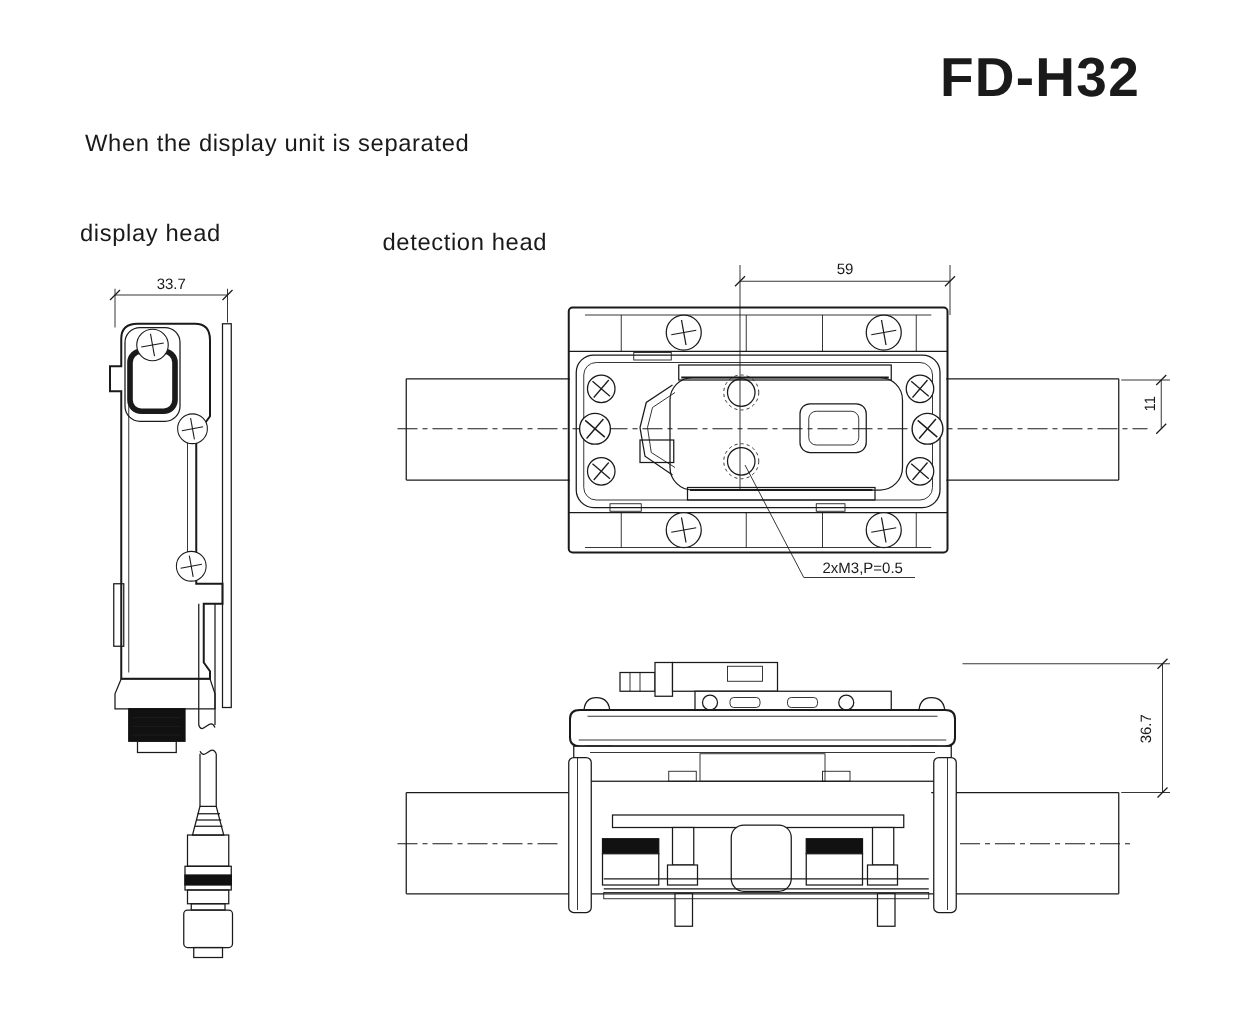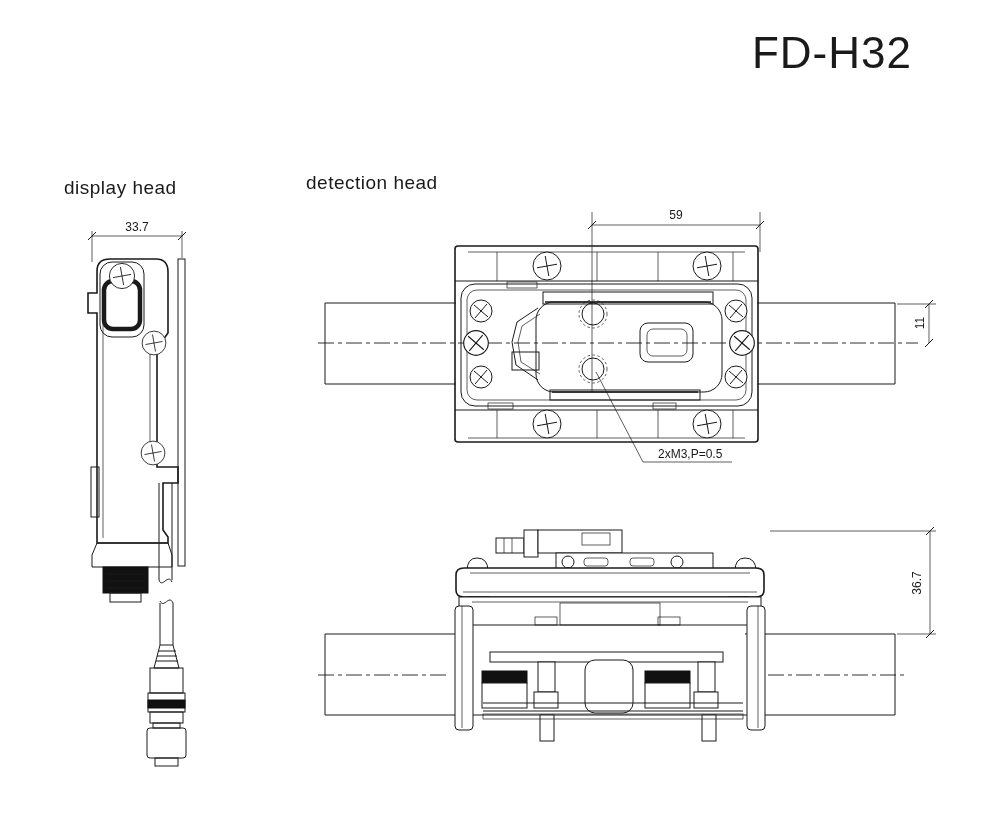--- a/index.html
+++ b/index.html
@@ -1,39 +1,40 @@
 <!DOCTYPE html>
 <html><head>
 <meta charset="utf-8">
 <style>
   html,body{margin:0;padding:0;background:#ffffff;}
   .canvas{position:relative;width:1000px;height:825px;background:#fff;overflow:hidden;
           font-family:"Liberation Sans",sans-serif;color:#1a1a1a;}
-  .title{position:absolute;top:28px;right:88px;font-size:44px;font-weight:400;letter-spacing:1px;}
+  .title{position:absolute;top:38px;right:88px;font-size:44px;font-weight:700;letter-spacing:1px;}
   .caption{position:absolute;top:105px;left:68px;font-size:19px;letter-spacing:.5px;}
   .view-label{position:absolute;font-size:19px;letter-spacing:.5px;}
   .display-label{top:177px;left:64px;}
-  .head-label{top:172px;left:306px;}
+  .head-label{top:184px;left:306px;}
   svg{position:absolute;top:0;left:0;}
   .ln line,.ln path,.ln rect,.ln circle,.ln polyline,.ln polygon{stroke:#1a1a1a;fill:none;stroke-width:1;}
   .ln .w{fill:#ffffff;}
   .ln .blk{fill:#111111;stroke:#111111;}
   .ln .thick{stroke-width:4.5;}
   .ln .med{stroke-width:1.6;}
   .ln .thin{stroke-width:.7;}
   .ln .cl{stroke-dasharray:16 4 4 4;stroke-width:.9;}
   text{fill:#1a1a1a;font-family:"Liberation Sans",sans-serif;font-size:12px;stroke:none;}
   .dim{font-size:12px;}
 </style>
 </head>
 <body>
 
 <div class="canvas">
 
   <div class="title">FD-H32</div>
+  <div class="caption">When the display unit is separated</div>
   <div class="view-label display-label">display head</div>
   <div class="view-label head-label">detection head</div>
 
   <svg width="1000" height="825" viewBox="0 0 1000 825">
     <defs>
       <g id="scrP">
         <circle r="14" fill="#fff" stroke="#1a1a1a"></circle>
         <line x1="-10" y1="1.8" x2="10" y2="-1.8" stroke="#1a1a1a"></line>
         <line x1="-1.8" y1="-10" x2="1.8" y2="10" stroke="#1a1a1a"></line>
       </g>

